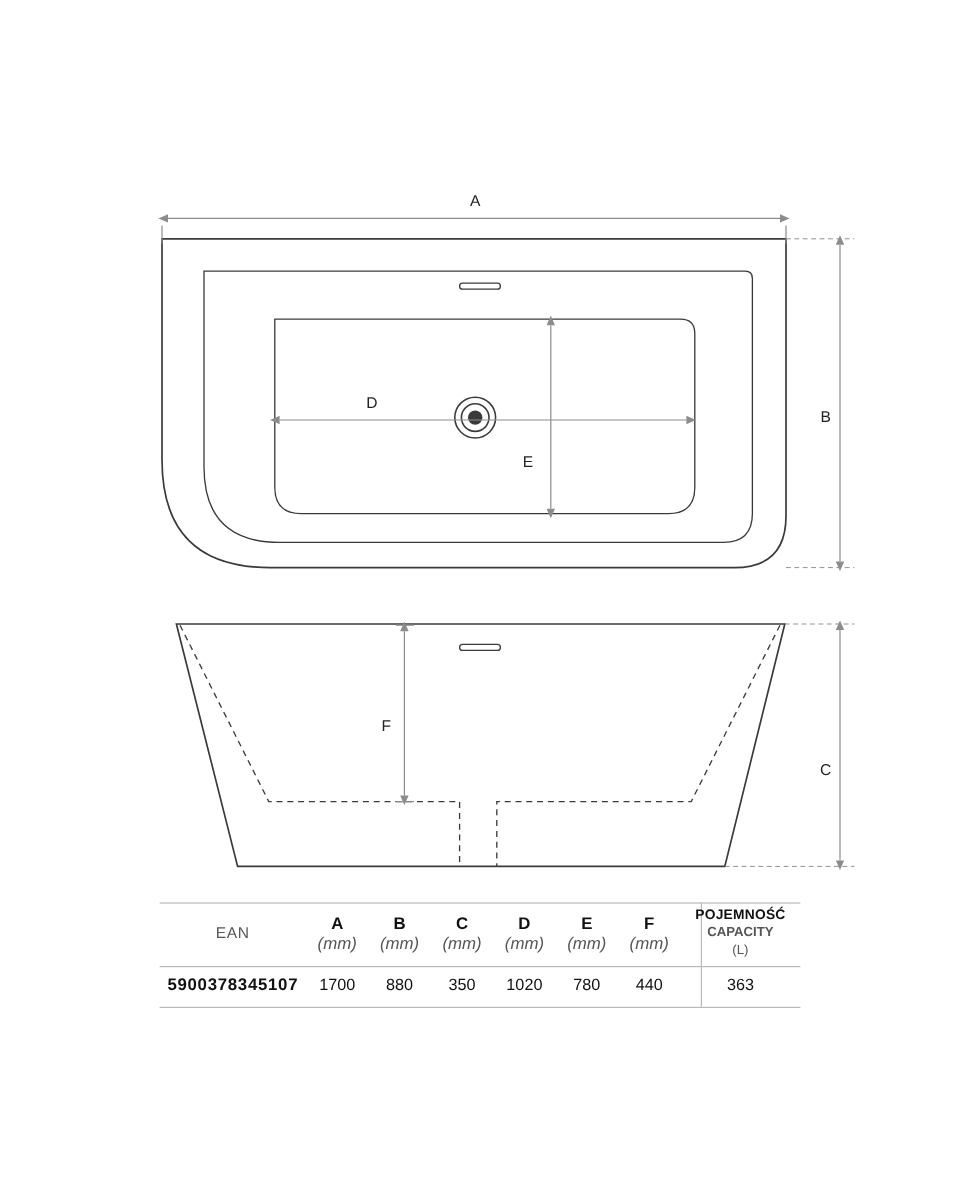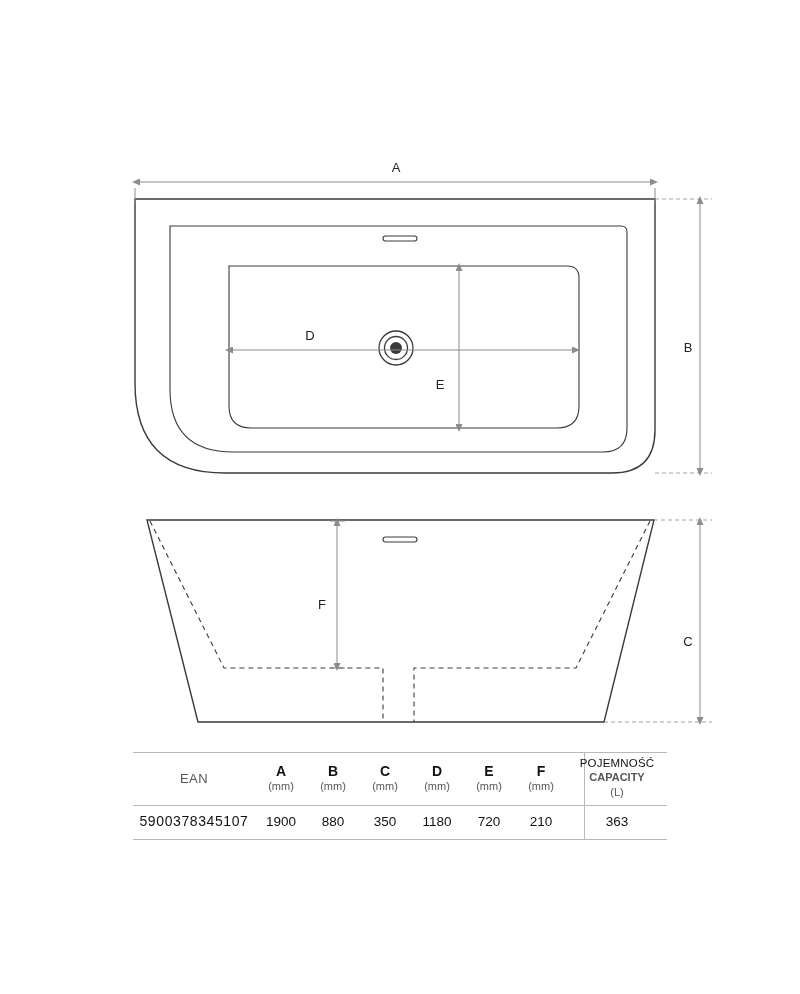--- a/index.html
+++ b/index.html
@@ -76,49 +76,50 @@
     letter-spacing: 0.5px;
   }
   .col-letter {
     font-size: 14px;
     font-weight: bold;
     color: #111;
     display: block;
     line-height: 1.15;
   }
   .col-unit {
-    font-size: 11px;
+    font-size: 14px;
     color: #555;
     display: block;
     line-height: 1.3;
+    font-style: italic;
   }
   .cap-pl {
     font-size: 11.5px;
-    font-weight: normal;
+    font-weight: bold;
     color: #111;
     display: block;
     line-height: 1.2;
     letter-spacing: 0.2px;
   }
   .cap-en {
     font-size: 11px;
     color: #555;
     display: block;
     line-height: 1.25;
     font-weight: bold;
   }
   .cap-unit {
     font-size: 11px;
     color: #555;
     display: block;
     line-height: 1.3;
   }
   .ean-value {
     font-size: 14px;
-    font-weight: normal;
+    font-weight: bold;
     color: #111;
     letter-spacing: 0.6px;
   }
   .dim-value {
     font-size: 13.5px;
     color: #111;
   }
 </style>
 </head>
 <body>
@@ -254,24 +255,24 @@
         <span class="col-unit">(mm)</span>
       </td>
       <td style="width:100px;">
         <span class="cap-pl">POJEMNOŚĆ</span>
         <span class="cap-en">CAPACITY</span>
         <span class="cap-unit">(L)</span>
       </td>
     </tr>
     <tr class="data-row">
       <td><span class="ean-value">5900378345107</span></td>
-      <td><span class="dim-value">1900</span></td>
+      <td><span class="dim-value">1700</span></td>
       <td><span class="dim-value">880</span></td>
       <td><span class="dim-value">350</span></td>
-      <td><span class="dim-value">1180</span></td>
-      <td><span class="dim-value">720</span></td>
-      <td><span class="dim-value">210</span></td>
+      <td><span class="dim-value">1020</span></td>
+      <td><span class="dim-value">780</span></td>
+      <td><span class="dim-value">440</span></td>
       <td><span class="dim-value">363</span></td>
     </tr>
   </tbody>
     </table>
 
 </div>
 
 </body></html>

